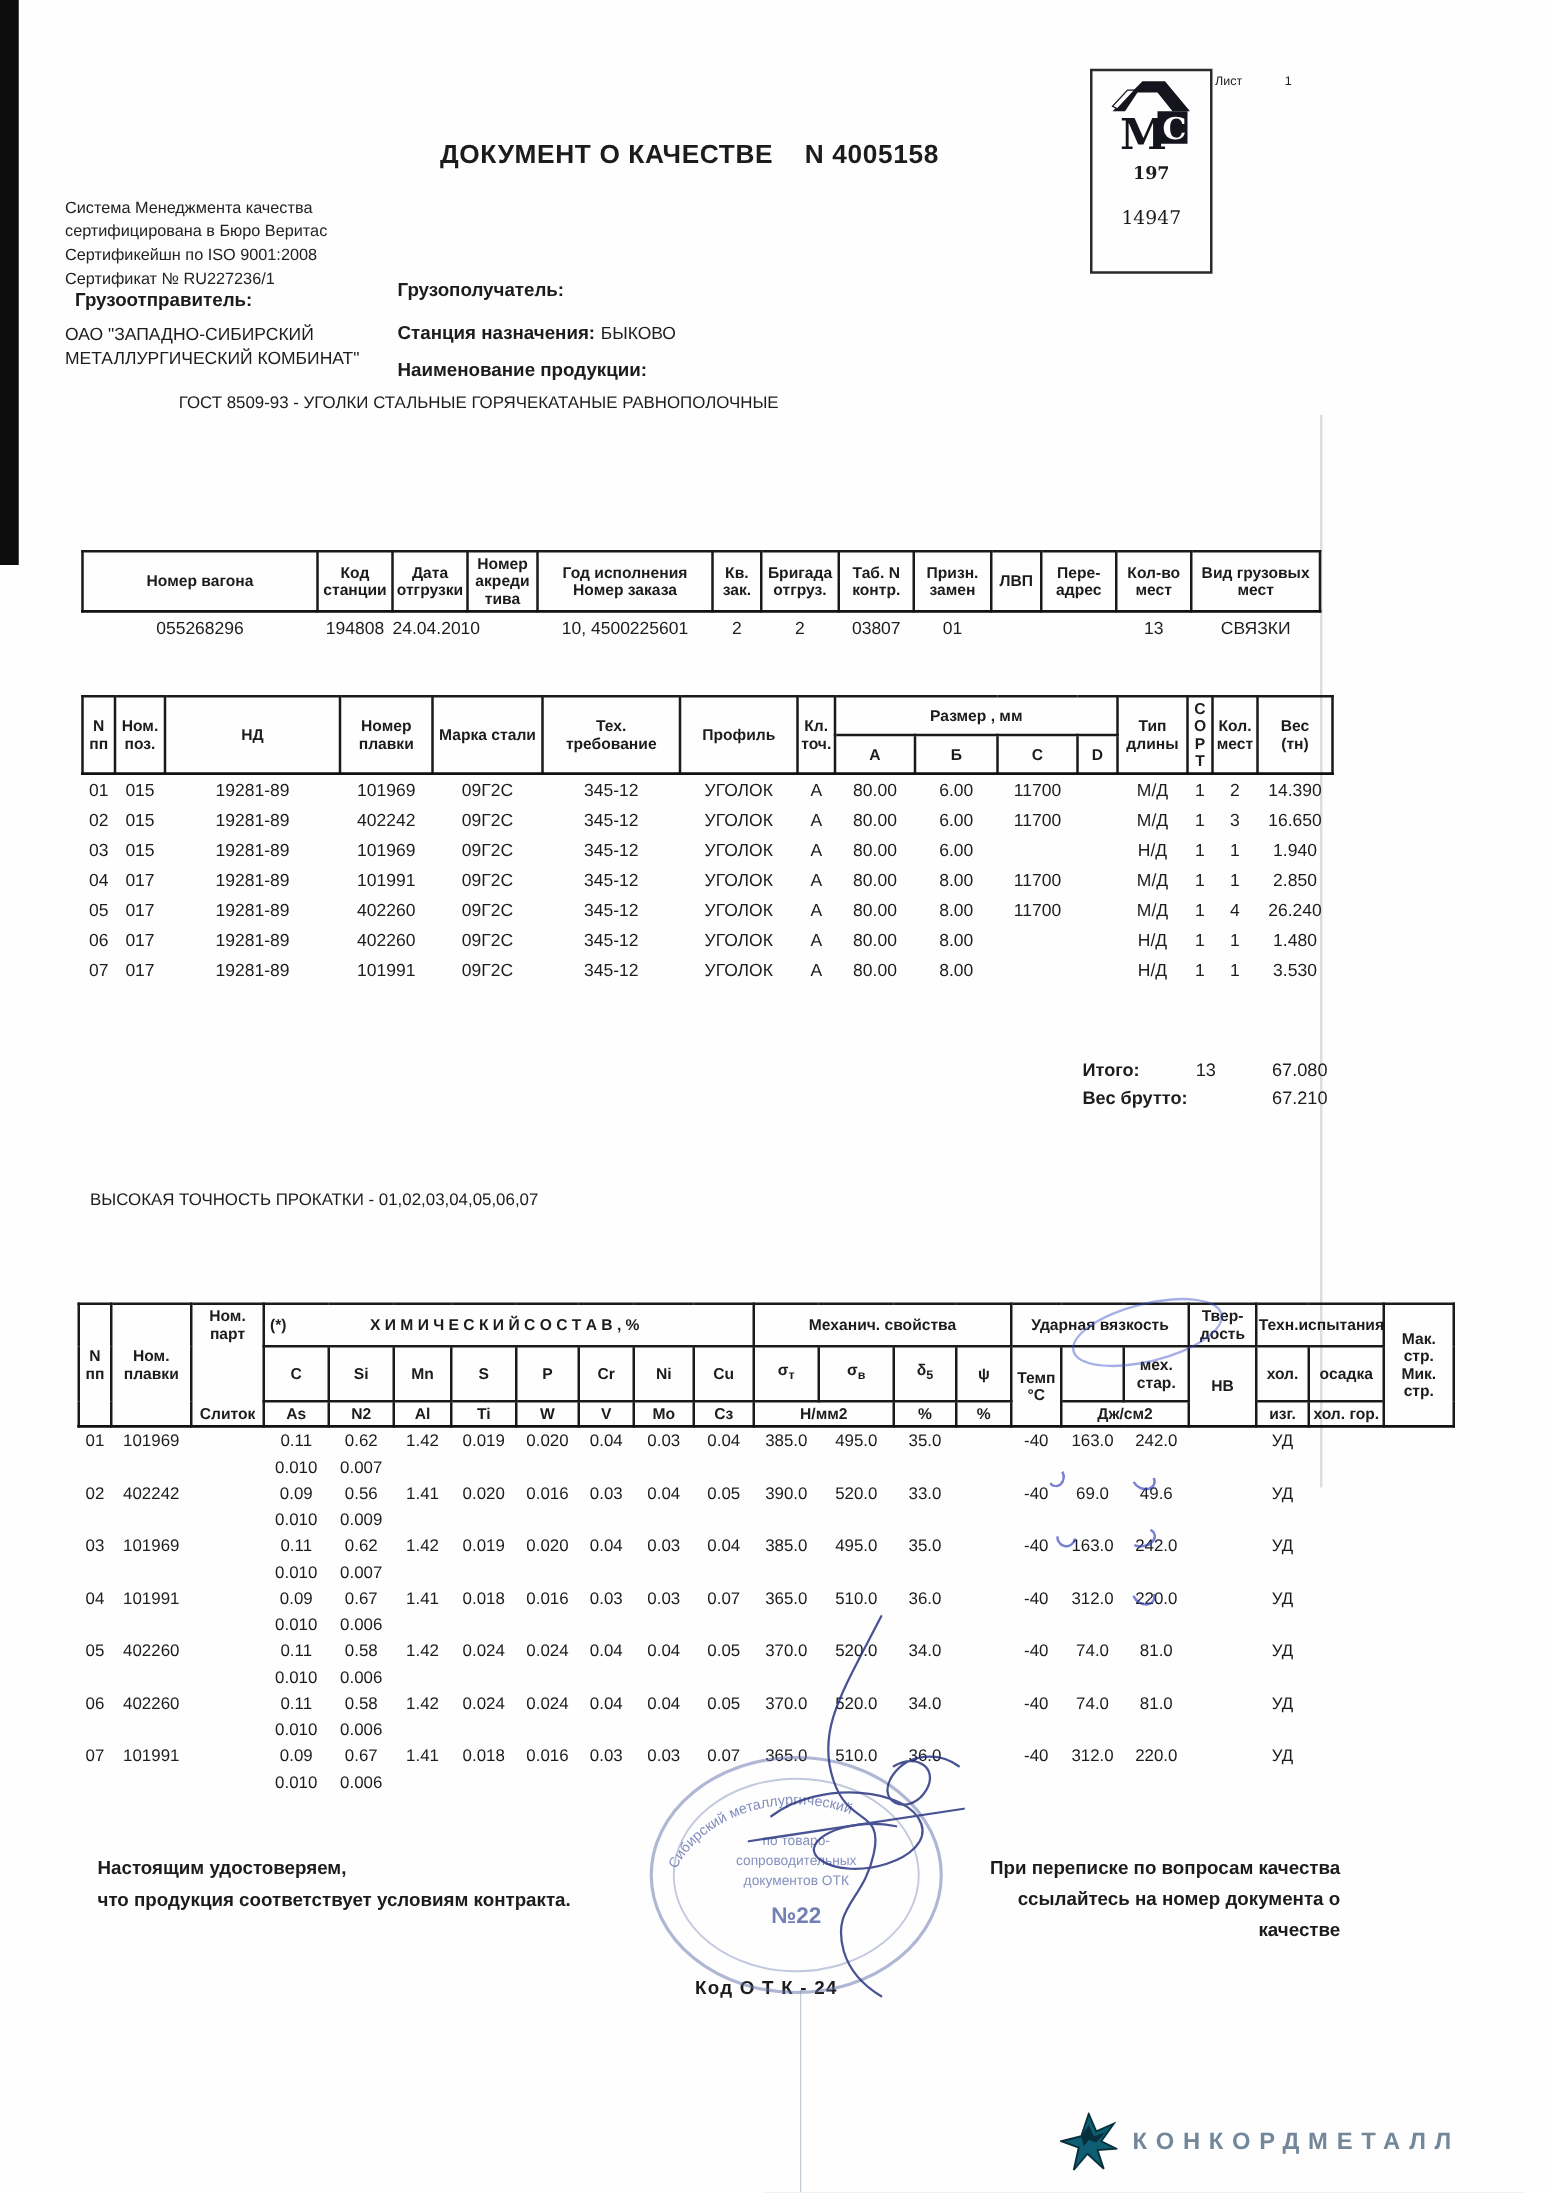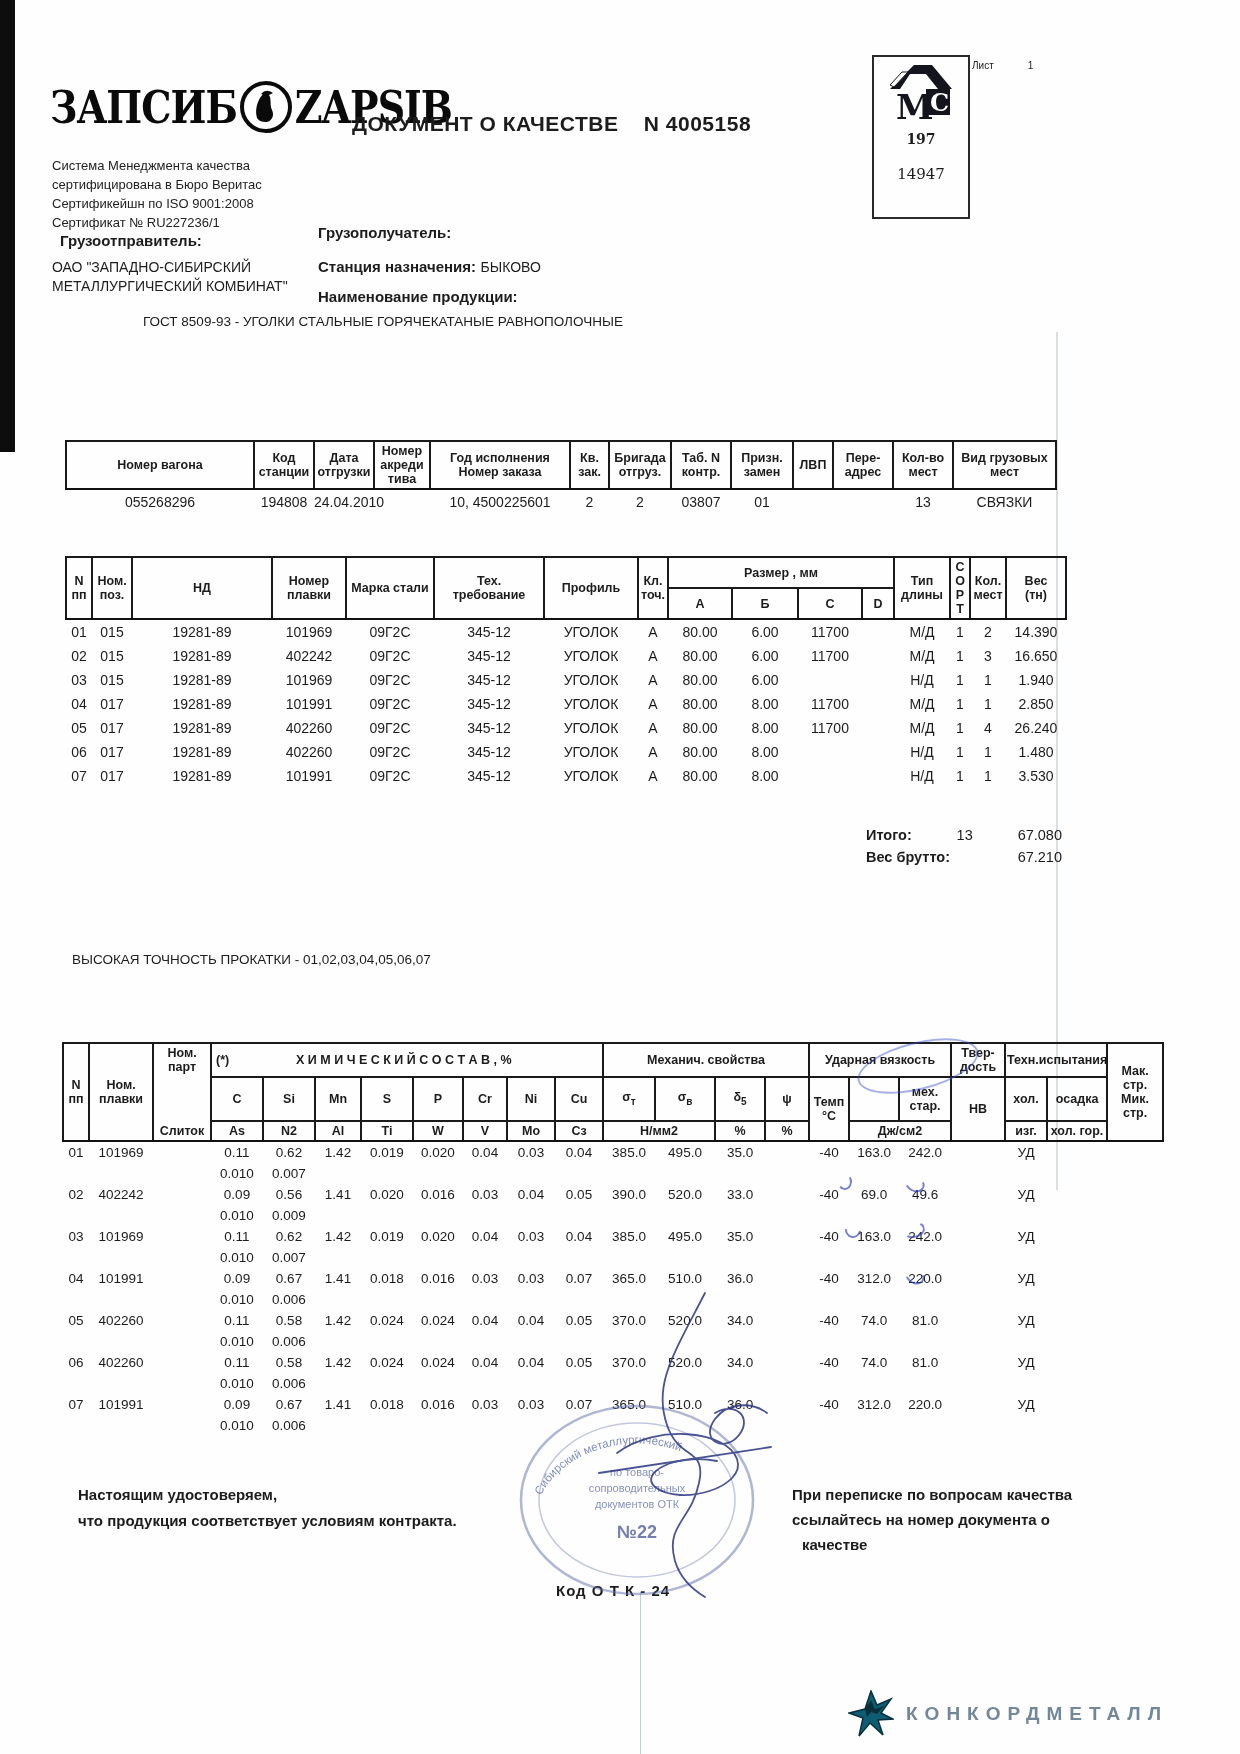--- a/index.html
+++ b/index.html
@@ -34,53 +34,44 @@
   table.doc thead td{border:2px solid #1a1a1a;font-size:12.5px;font-weight:700;
        text-align:center;vertical-align:middle;padding:2px 1px;line-height:14px;}
   table.doc thead tr.last td, table.doc thead td.thick{border-bottom:2.5px solid #111;}
   table.doc tbody td{border:none;font-size:14px;text-align:center;padding:3px 0 2px;line-height:19px;}
   table.chem tbody td{font-size:13.5px;line-height:17px;padding:2px 0;}
   .vert{font-size:8.5px;line-height:8px;letter-spacing:0;}
   .sigma{font-size:15px;}
   .sigma sub{font-size:10px;}
   .split-cell{display:flex;flex-direction:column;justify-content:space-between;height:92px;}
   
-  .totals{left:866px;top:824px;width:196px;font-size:14.5px;}
+  .totals{left:866px;top:846px;width:196px;font-size:14.5px;}
   .totals .row{display:flex;justify-content:space-between;line-height:22px;}
   
   .certify{left:78px;top:1482px;font-size:15px;font-weight:700;line-height:26px;}
   .notes{left:78px;top:1548px;font-size:14px;line-height:19px;}
   .otk{left:556px;top:1582px;font-size:15px;font-weight:700;letter-spacing:1px;}
-  .corr{left:792px;top:1482px;font-size:15px;font-weight:700;line-height:25px;}
+  .corr{left:792px;top:1482px;font-size:15px;font-weight:700;line-height:25px;text-align:right;}
   
   .ink{position:absolute;border:2px solid rgba(46,62,190,.65);border-radius:50%;
        border-top-color:transparent;border-left-color:transparent;}
   .stamp-oval-hdr{left:856px;top:1042px;width:120px;height:44px;border:2px solid rgba(60,80,200,.45);
        border-radius:50%;transform:rotate(-14deg);}
   .brand{left:848px;top:1690px;display:flex;align-items:center;gap:12px;}
   .brand-name{font-size:19px;font-weight:700;letter-spacing:7px;color:#72879a;}
 </style>
 </head>
 <body>
 
 <div class="page">
 
   <div class="abs left-strip"></div>
   <div class="abs edge-line"></div>
   <div class="abs fold-line"></div>
 
-  <div class="abs logo-row">
-    <span class="logo-txt">ЗАПСИБ</span>
-    <svg width="54" height="54" viewBox="0 0 54 54">
-      <circle cx="27" cy="27" r="24" fill="none" stroke="#0a0a0a" stroke-width="4"></circle>
-      <path d="M18,38 C15,28 20,16 27,12 C34,16 30,24 33,30 C36,36 32,42 27,42 C23,42 20,41 18,38 Z" fill="#0a0a0a"></path>
-      <path d="M22,14 q5,-6 12,-1 q-6,4 -12,1" fill="#0a0a0a"></path>
-    </svg>
-    <span class="logo-txt">ZAPSIB</span>
-  </div>
   <div class="abs cert-block">
     <div>Система  Менеджмента   качества</div>
     <div>сертифицирована в Бюро Веритас</div>
     <div>Сертификейшн по ISO  9001:2008</div>
     <div>Сертификат № RU227236/1</div>
   </div>
 
   <div class="abs doc-title b">
     <span>ДОКУМЕНТ О КАЧЕСТВЕ</span>&nbsp;&nbsp;&nbsp;
     <span>N 4005158</span>

